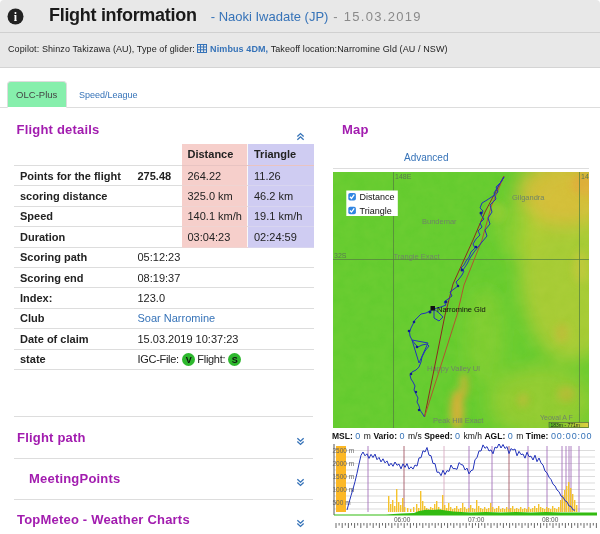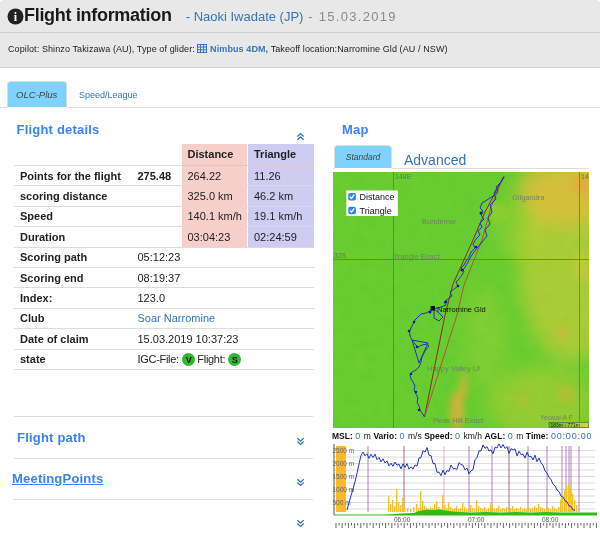--- a/index.html
+++ b/index.html
@@ -2,36 +2,36 @@
 <html><head>
 <meta charset="utf-8">
 <style>
 * { margin:0; padding:0; box-sizing:border-box; }
 html,body { width:600px; height:534px; background:#fff; font-family:"Liberation Sans", sans-serif; }
 #page { position:relative; width:600px; height:534px; overflow:hidden; }
 .abs { position:absolute; }
 .blue { color:#3673b8; }
 #topbar { left:0; top:0; width:600px; height:33px; background:#e8e8e8; border-bottom:1px solid #d0d0d0; border-radius:4px 4px 0 0; }
 #subbar { left:0; top:33px; width:600px; height:35px; background:#e8e8e8; border-bottom:1px solid #d4d4d4; }
-#title { left:24px; top:4.5px; font-size:18px; font-weight:bold; color:#1a1a1a; letter-spacing:-0.3px; }
+#title { left:49px; top:4.5px; font-size:18px; font-weight:bold; color:#1a1a1a; letter-spacing:-0.3px; }
 #titlelink { font-size:13px; font-weight:normal; color:#3673b8; letter-spacing:0; }
 #titledate { font-size:13px; font-weight:normal; color:#8a8a8a; letter-spacing:1.3px; }
 #copilot { left:8px; top:44px; font-size:9px; color:#222; letter-spacing:0.1px; }
 .tabrow { border-bottom:1px solid #ddd; }
-.tab-active { background:#7dd3fc; border:1px solid #ddd; border-bottom:1px solid #fff; border-radius:4px 4px 0 0; color:#444;font-style:italic; }
+.tab-active { background:#86efac; border:1px solid #ddd; border-bottom:1px solid #fff; border-radius:4px 4px 0 0; color:#444; }
 table#ft { border-collapse:collapse; font-size:11px; color:#222; table-layout:fixed; }
 #ft td { height:20.4px; padding:0 0 0 6px; border-bottom:1px solid #ddd; vertical-align:middle; white-space:nowrap; overflow:visible; }
 #ft td.lbl { font-weight:bold; width:117.5px; }
 #ft td.val { width:50px; }
 #ft td.pk { width:66px; background:#f6cfcb; border-bottom-color:#efd4d2; }
 #ft td.pu { width:66px; background:#cfccf2; border-bottom-color:#d8d5ef; }
 #ft tr.hdr td { border-bottom:1px solid #ddd; height:22px; font-weight:bold; }
 #ft tr.hdr td.pk, #ft tr.hdr td.pu { border-bottom:1px solid #e8c4c2; }
 #ft td.pu { border-left:1px solid #faf8f8; }
-.sect { font-size:13px; font-weight:bold; color:#3b82f6; letter-spacing:0.2px; }
+.sect { font-size:13px; font-weight:bold; color:#a21caf; letter-spacing:0.2px; }
 </style>
 </head>
 <body>
 <div id="page">
 
   <div class="abs" id="topbar"></div>
   <div class="abs" style="left:7px; top:8px;">
     <svg style="display:block" width="17" height="17" viewBox="0 0 17 17">
         <circle cx="8.5" cy="8.5" r="8" fill="#222"></circle>
         <text x="8.5" y="13" text-anchor="middle" font-family="Liberation Serif, serif" font-weight="bold" font-size="12" fill="#fff">i</text>
@@ -127,39 +127,39 @@
 
   <div class="abs" style="left:14px; top:416px; width:299px; border-top:1px solid #ddd;"></div>
   <div class="abs sect" style="left:17px; top:429.5px;">Flight path</div>
   <div class="abs" style="left:296px; top:437px;">
       <svg style="display:block" width="9" height="9" viewBox="0 0 10 10" fill="none" stroke="#3673b8" stroke-width="1.5">
         <path d="M1.5 1.4 L5 4.6 L8.5 1.4"></path>
         <path d="M1.5 5 L5 8.2 L8.5 5"></path>
       </svg>
     </div>
   <div class="abs" style="left:14px; top:457.5px; width:299px; border-top:1px solid #ddd;"></div>
-  <div class="abs sect" style="left:12px; top:470.5px;text-decoration:underline;">MeetingPoints</div>
+  <div class="abs sect" style="left:29px; top:470.5px;">MeetingPoints</div>
   <div class="abs" style="left:296px; top:478px;">
       <svg style="display:block" width="9" height="9" viewBox="0 0 10 10" fill="none" stroke="#3673b8" stroke-width="1.5">
         <path d="M1.5 1.4 L5 4.6 L8.5 1.4"></path>
         <path d="M1.5 5 L5 8.2 L8.5 5"></path>
       </svg>
     </div>
   <div class="abs" style="left:14px; top:498.5px; width:299px; border-top:1px solid #ddd;"></div>
+  <div class="abs sect" style="left:17px; top:511.5px;">TopMeteo - Weather Charts</div>
   <div class="abs" style="left:296px; top:519px;">
       <svg style="display:block" width="9" height="9" viewBox="0 0 10 10" fill="none" stroke="#3673b8" stroke-width="1.5">
         <path d="M1.5 1.4 L5 4.6 L8.5 1.4"></path>
         <path d="M1.5 5 L5 8.2 L8.5 5"></path>
       </svg>
     </div>
 
   <div class="abs sect" style="left:342px; top:122px;">Map</div>
   <div class="abs tabrow" style="left:333px; top:145px; width:256px; height:24px;"></div>
-  <div class="abs tab-active" style="left:334px; top:145px; width:58px; height:24px; font-size:8.5px; text-align:center; line-height:23px;">Standard</div>
-  <div class="abs blue" style="left:404px; top:152px; font-size:14px;">Advanced</div>
+  <div class="abs blue" style="left:404px; top:152px; font-size:10px;">Advanced</div>
 
   <div class="abs" style="left:333px; top:172px; width:256px; height:256px;">
     <svg width="256" height="256" viewBox="0 0 256 256">
       <defs>
         <filter id="blur9" x="-50%" y="-50%" width="200%" height="200%">
             <feGaussianBlur stdDeviation="9"></feGaussianBlur>
           </filter>
         <filter id="blur4" x="-50%" y="-50%" width="200%" height="200%">
             <feGaussianBlur stdDeviation="3.5"></feGaussianBlur>
           </filter>

